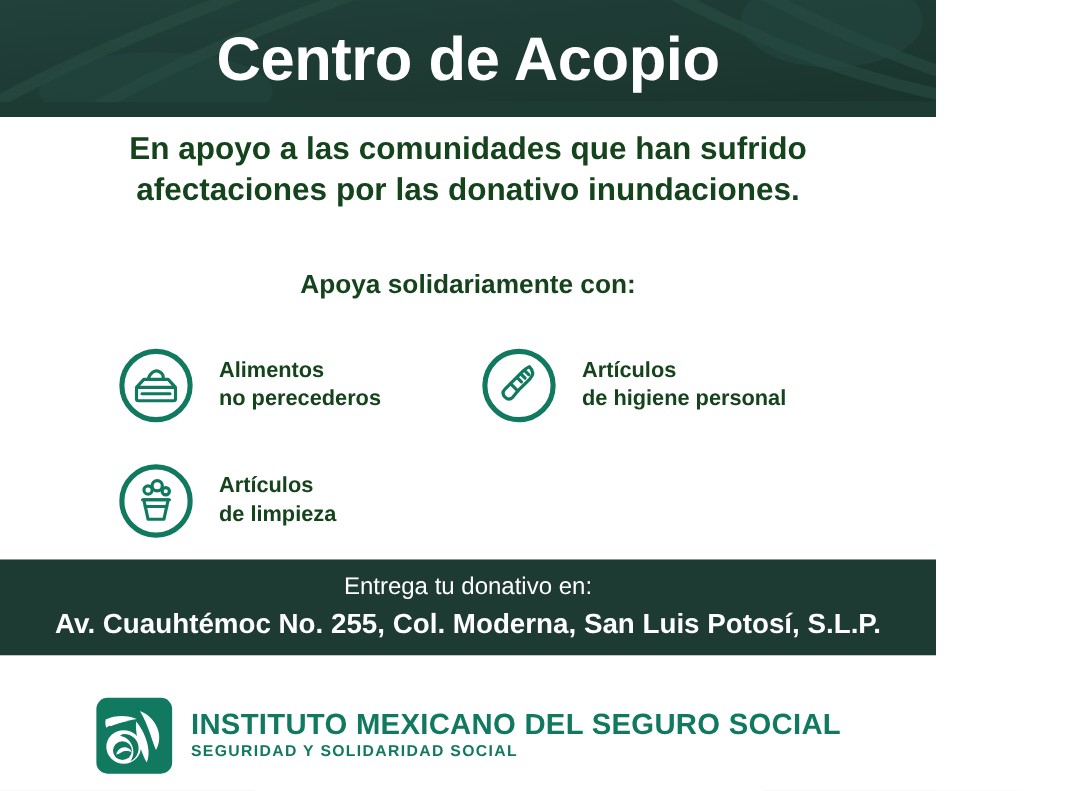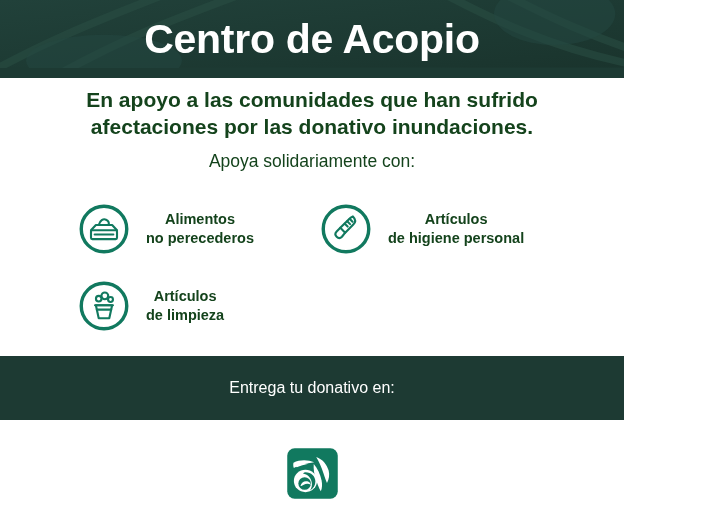--- a/index.html
+++ b/index.html
@@ -63,36 +63,35 @@
     padding: 0 40px;
   }
   .intro-line {
     font-size: 21px;
     font-weight: bold;
     line-height: 1.30;
     color: #14431c;
     white-space: nowrap;
   }
   .subtitle {
-    margin-top: 10px;
+    margin-top: 38px;
     font-size: 17.5px;
-    font-weight: normal;
+    font-weight: bold;
     color: #14431c;
     text-align: center;
   }
 
   
   .items-grid {
     margin-top: 19px;
     display: grid;
     grid-template-columns: 1fr 1fr;
     grid-template-rows: 77px 77px;
     padding: 0 74px 0 78px;
     column-gap: 12px;
-    text-align: center;
   }
   .item {
     display: flex;
     align-items: center;
     gap: 16px;
   }
   .item-icon {
     flex: 0 0 auto;
     width: 52px;
     height: 52px;
@@ -251,35 +250,40 @@
         <div class="item-label">Artículos
 de limpieza</div>
       </div>
 
 
     </div>
   </div>
 
   <div class="address-band">
     <div class="address-lead">Entrega tu donativo en:</div>
+    <div class="address-main">Av. Cuauhtémoc No. 255, Col. Moderna, San Luis Potosí, S.L.P.</div>
   </div>
 
   <div class="logo-strip">
     <svg class="logo-mark" viewBox="0 0 64 64">
       <rect x="1.5" y="1.5" width="61" height="61" rx="9" fill="#11795f"></rect>
       <g fill="#ffffff">
         <path d="M9 19 C17 15, 27 15.5, 34 18.5 C30 19.5, 24 20, 19 21.5 C15 22.6, 11.5 24, 9.5 25.5 C8.6 23.2, 8.6 21, 9 19 Z"></path>
         <path d="M11 22.2 C16 20.5, 22 19.8, 27 20.2 C22.5 21.2, 17 22.6, 13 24.4 Z"></path>
         <path d="M36.5 12 C44 14.5, 49.5 21, 51.5 28.5 C52.8 33.6, 52 39, 49.5 43.5 C48 40, 46.5 35.5, 45 31 C43 25, 40 17.5, 36.5 12 Z"></path>
         <path d="M33.5 20.5 C38 25.5, 41.5 33, 43 40.5 C44 45.5, 43.6 50, 42 53.5 C39.5 49.5, 37.5 43.5, 35.5 37.5 C34 33, 33 26, 33.5 20.5 Z"></path>
         <ellipse cx="23.5" cy="41" rx="14" ry="13.5"></ellipse>
       </g>
       <g fill="#11795f">
         <path d="M23.5 30.5 C30.5 30.5, 35.5 35.5, 35.5 41.8 C35.5 46.5, 33 50.5, 29 52.5 C31 49.5, 31.8 45.8, 31 42.2 C29.8 36.8, 26 33, 20.5 32 C21.5 31.2, 22.5 30.5, 23.5 30.5 Z"></path>
         <circle cx="22.5" cy="44" r="7.6"></circle>
       </g>
       <g fill="#ffffff">
         <path d="M17.5 47 C18.5 43, 22 40.5, 25.8 41.5 C28 42, 29.5 43.5, 30 45.5 C27.5 44, 24 44, 21.5 45.5 C19.8 46.5, 18.5 47, 17.5 47 Z"></path>
       </g>
     </svg>
+    <div class="logo-text">
+      <div class="logo-title">INSTITUTO MEXICANO DEL SEGURO SOCIAL</div>
+      <div class="logo-sub">SEGURIDAD Y SOLIDARIDAD SOCIAL</div>
+    </div>
   </div>
 
 </div>
 
 </body></html>

